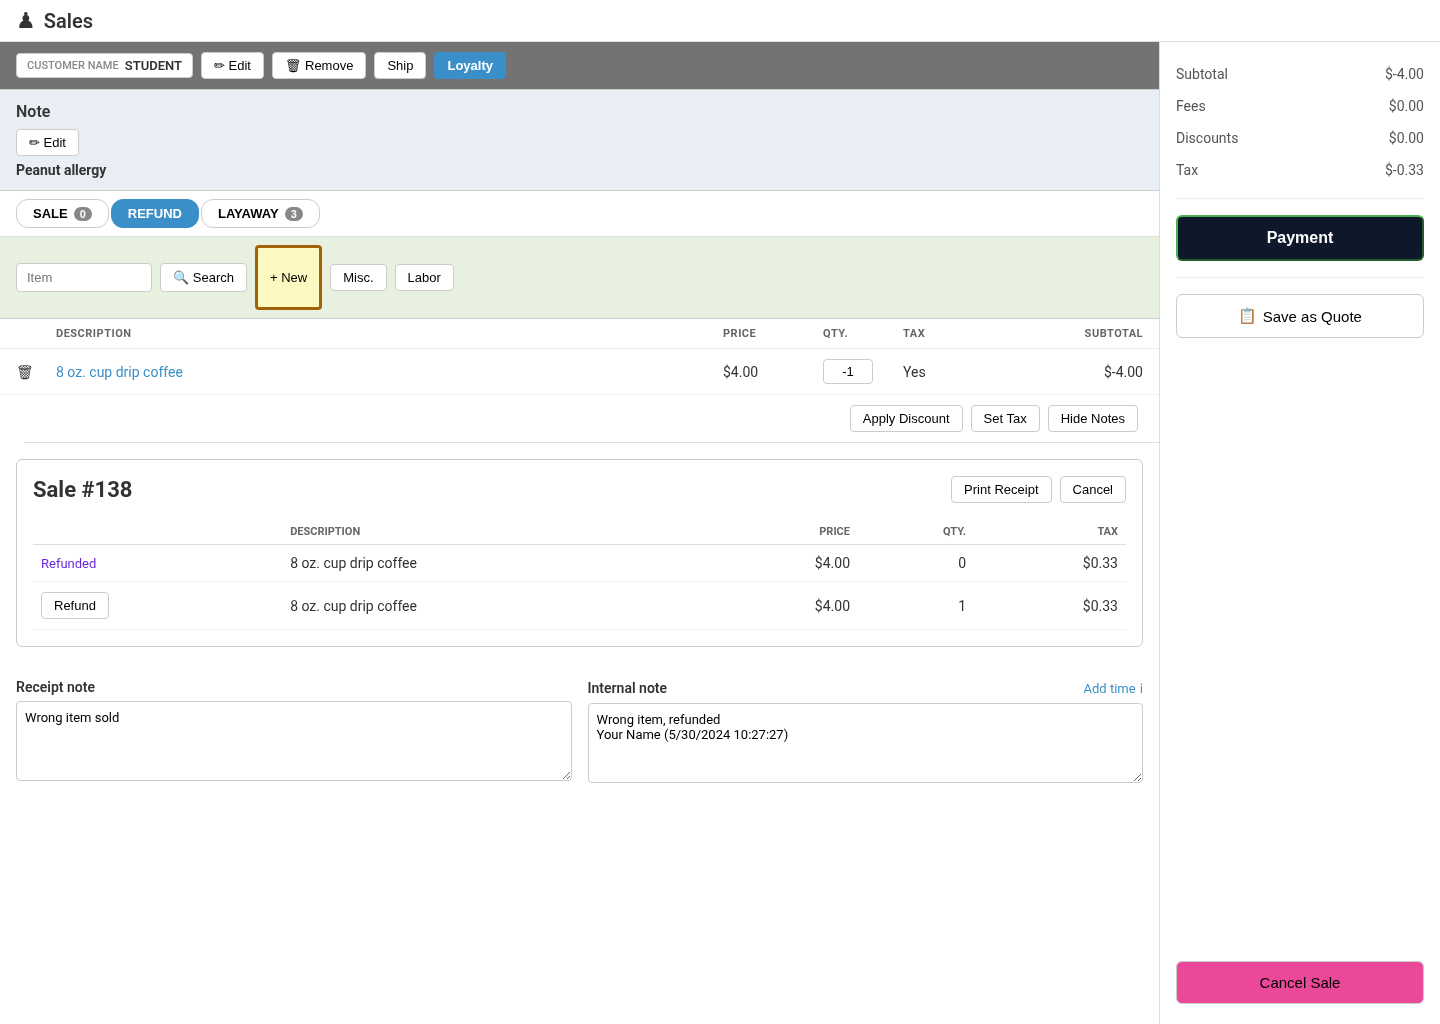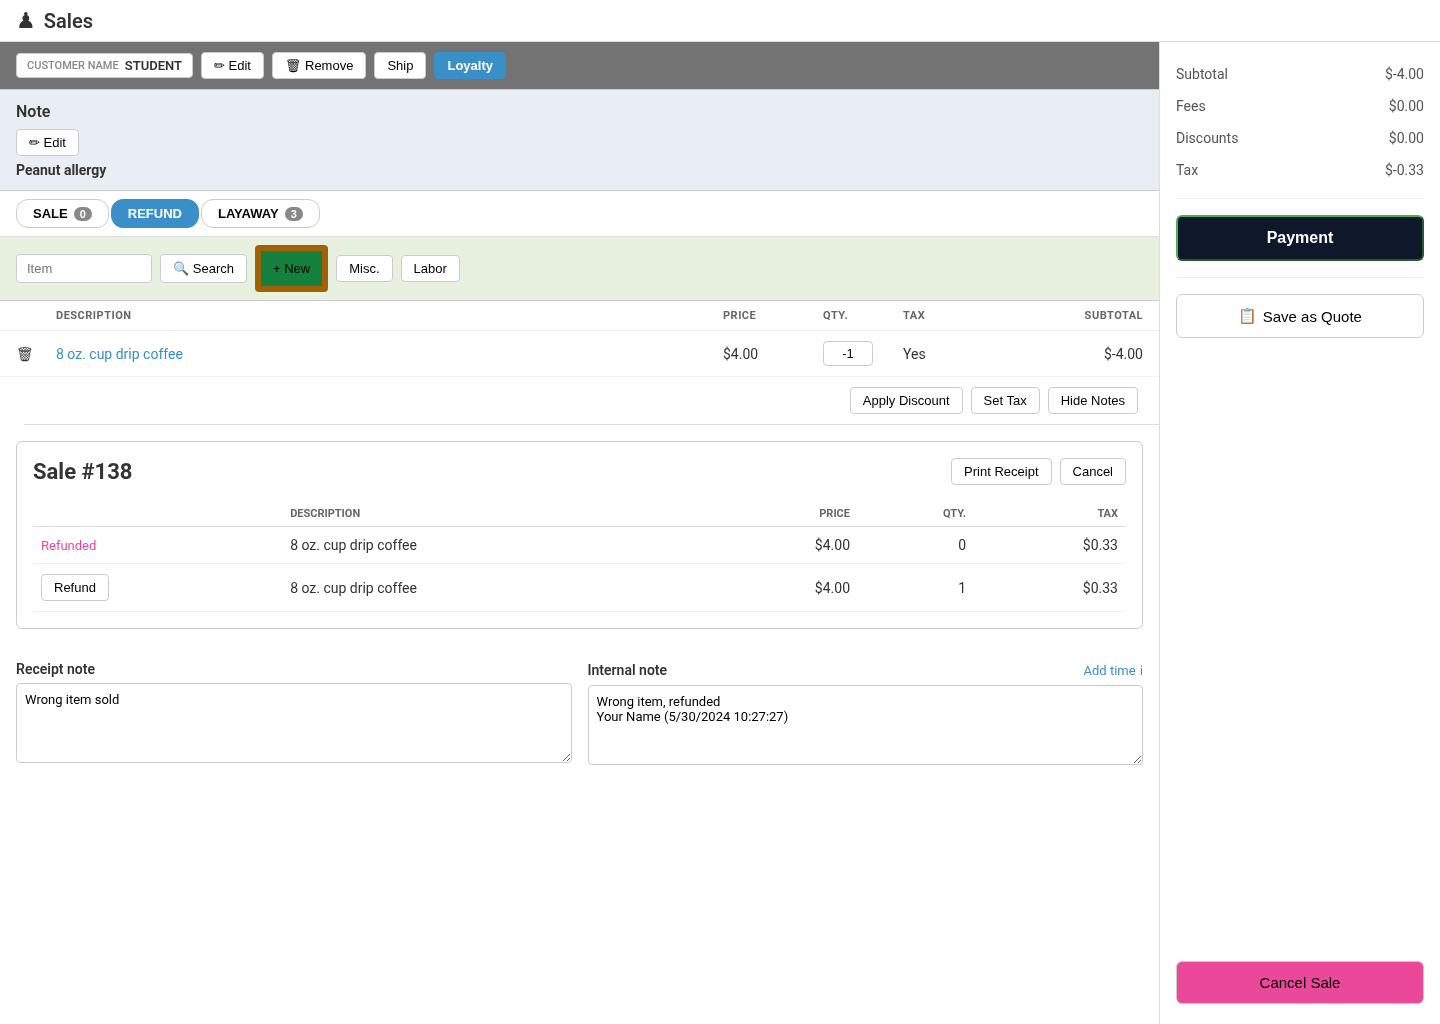--- a/index.html
+++ b/index.html
@@ -35,41 +35,41 @@
     
     .tab-bar { display: flex; align-items: center; padding: 8px 16px; border-bottom: 1px solid #ddd; gap: 2px; }
     .tab { display: inline-flex; align-items: center; gap: 6px; padding: 6px 16px; border: 1px solid #ccc; background: #fff; border-radius: 12px; cursor: pointer; font-size: 13px; font-weight: 600; }
     .tab-active { background: #3a8fc9; color: #fff; border-color: #3a8fc9; }
     .tab-badge { background: #888; color: #fff; border-radius: 10px; padding: 1px 6px; font-size: 11px; }
 
     
     .item-bar { display: flex; align-items: center; padding: 8px 16px; background: #e8f0e0; border-bottom: 1px solid #ccc; gap: 8px; }
     .item-input { padding: 6px 10px; border: 1px solid #ccc; border-radius: 4px; font-size: 13px; width: 136px; color: #999; }
     .btn-search { display: inline-flex; align-items: center; gap: 4px; padding: 6px 12px; border: 1px solid #ccc; background: #fff; border-radius: 4px; cursor: pointer; font-size: 13px; }
-    .btn-new { padding: 10px 12px; border: 6px solid #a16207; background: #15803d; border-radius: 4px; cursor: pointer; font-size: 13px; }
+    .btn-new { padding: 22px 12px; border: 3px solid #a16207; background: #fef9c3; border-radius: 4px; cursor: pointer; font-size: 13px; }
     .items-header { display: grid; grid-template-columns: 40px 1fr 100px 80px 120px 120px; padding: 8px 16px; font-size: 11px; font-weight: 700; text-transform: uppercase; color: #666; letter-spacing: 0.5px; border-bottom: 1px solid #eee; }
     .item-row { display: grid; grid-template-columns: 40px 1fr 100px 80px 120px 120px; padding: 10px 16px; align-items: center; border-bottom: 1px solid #f0f0f0; }
     .item-desc { color: #3a8fc9; cursor: pointer; }
     .item-price { font-size: 14px; }
     .item-qty-input { width: 50px; padding: 4px 6px; border: 1px solid #ccc; border-radius: 4px; text-align: center; font-size: 13px; }
     .item-subtotal { text-align: right; font-size: 14px; }
 
     
     .action-row { display: flex; justify-content: flex-end; padding: 10px 21px; gap: 8px; border-bottom: 1px solid #ddd; margin-left: 24px; }
 
     
     .sale-card { margin: 16px; border: 1px solid #ccc; border-radius: 6px; padding: 16px; }
     .sale-card-header { display: flex; justify-content: space-between; align-items: center; margin-bottom: 16px; }
     .sale-title { font-size: 22px; font-weight: 700; }
     .sale-table { width: 100%; border-collapse: collapse; }
     .sale-table th { text-align: left; font-size: 11px; font-weight: 700; text-transform: uppercase; color: #666; padding: 6px 8px; border-bottom: 1px solid #ddd; }
     .sale-table th.right { text-align: right; }
     .sale-table td { padding: 10px 8px; border-bottom: 1px solid #f0f0f0; font-size: 14px; vertical-align: middle; }
     .sale-table td.right { text-align: right; }
-    .refunded-label { color: #ec4899; font-size: 13px; }
+    .refunded-label { color: #6d28d9; font-size: 13px; }
 
     
     .notes-row { display: flex; gap: 16px; padding: 16px; }
     .note-box { flex: 1; display: flex; flex-direction: column; gap: 6px; }
     .note-box-title { font-size: 14px; font-weight: 600; }
     .note-box-header { display: flex; justify-content: space-between; align-items: center; }
     .note-textarea { width: 100%; height: 80px; border: 1px solid #ccc; border-radius: 4px; padding: 8px; font-size: 13px; resize: vertical; font-family: inherit; }
     .add-time-link { color: #3a8fc9; cursor: pointer; font-size: 13px; display: flex; align-items: center; gap: 4px; margin-left: 40px; }
 
     

